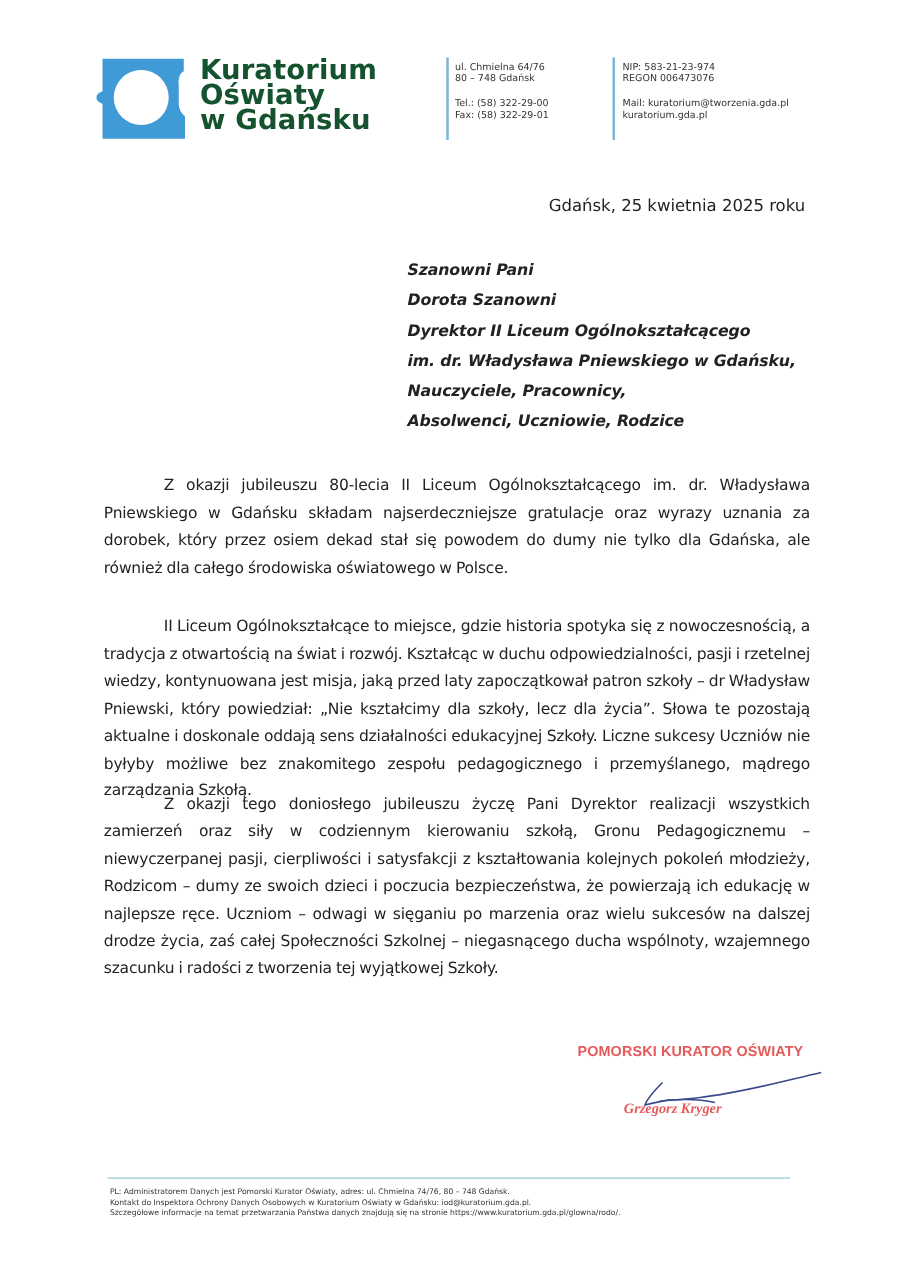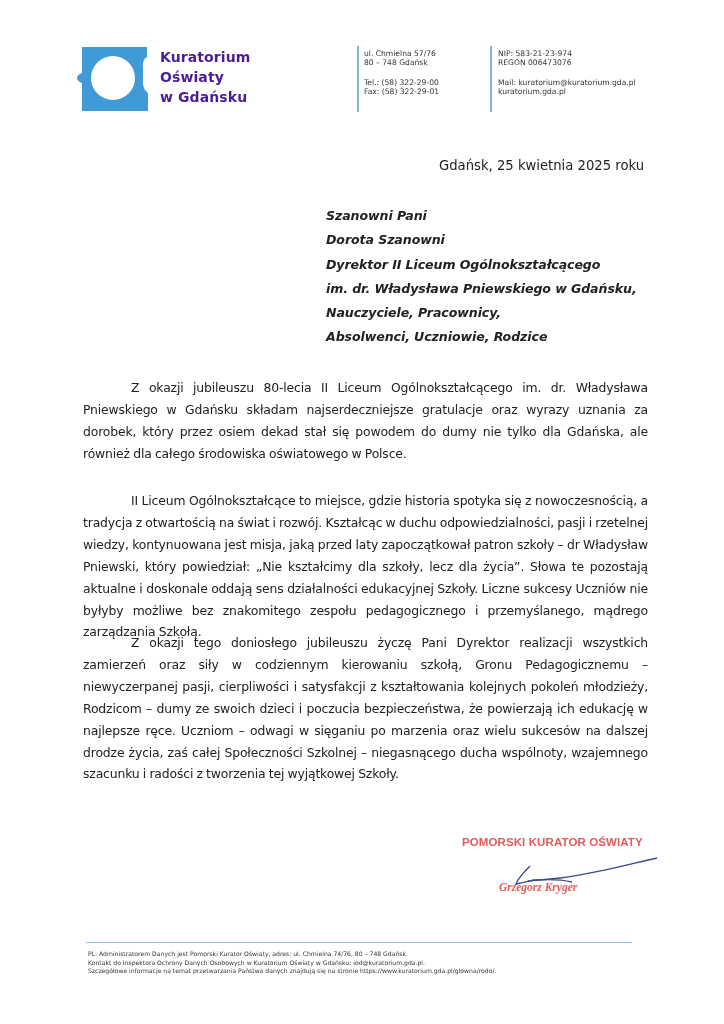--- a/index.html
+++ b/index.html
@@ -1,21 +1,21 @@
 <!DOCTYPE html>
 <html><head>
   <meta charset="utf-8">
   <style>
     * { box-sizing: border-box; margin: 0; padding: 0; }
     html, body { width: 724px; height: 1024px; background: #ffffff; overflow: hidden; }
     body { position: relative; font-family: "Liberation Sans", sans-serif; color: #1e1e1e; }
 
     
     .logo-mark { position: absolute; left: 77px; top: 45px; width: 76px; height: 68px; }
-    .logo-text { position: absolute; left: 160px; top: 47px; color: #4c1d95; font-family: "DejaVu Sans", sans-serif; font-weight: bold; font-size: 14px; line-height: 20px; letter-spacing: 0.1px; }
+    .logo-text { position: absolute; left: 160px; top: 47px; color: #14532d; font-family: "DejaVu Sans", sans-serif; font-weight: bold; font-size: 22px; line-height: 20px; letter-spacing: 0.1px; }
     .vbar { position: absolute; width: 1.5px; background: #7db5d8; }
     .vbar.one { left: 357px; top: 46px; height: 66px; }
     .vbar.two { left: 490px; top: 46px; height: 66px; }
     .contact { position: absolute; font-family: "DejaVu Sans", sans-serif; font-size: 7.6px; line-height: 9.4px; color: #333; }
     .contact.addr { left: 364px; top: 49px; }
     .contact.tel { left: 364px; top: 78px; }
     .contact.nip { left: 498px; top: 49px; }
     .contact.mail { left: 498px; top: 78px; }
 
     
@@ -50,33 +50,33 @@
 <div class="logo-text">
   <div>Kuratorium</div>
   <div>Oświaty</div>
   <div>w Gdańsku</div>
 </div>
 
 <div class="vbar one"></div>
 <div class="vbar two"></div>
 
 <div class="contact addr">
-  <div>ul. Chmielna 57/76</div>
+  <div>ul. Chmielna 64/76</div>
   <div>80 – 748 Gdańsk</div>
 </div>
 <div class="contact tel">
   <div>Tel.: (58) 322-29-00</div>
   <div>Fax: (58) 322-29-01</div>
 </div>
 <div class="contact nip">
   <div>NIP: 583-21-23-974</div>
   <div>REGON 006473076</div>
 </div>
 <div class="contact mail">
-  <div>Mail: kuratorium@kuratorium.gda.pl</div>
+  <div>Mail: kuratorium@tworzenia.gda.pl</div>
   <div>kuratorium.gda.pl</div>
 </div>
 
 <div class="date">Gdańsk, 25 kwietnia 2025 roku</div>
 
 <div class="recipient">
   <div>Szanowni Pani</div>
   <div>Dorota Szanowni</div>
   <div>Dyrektor II Liceum Ogólnokształcącego</div>
   <div>im. dr. Władysława Pniewskiego w Gdańsku,</div>

